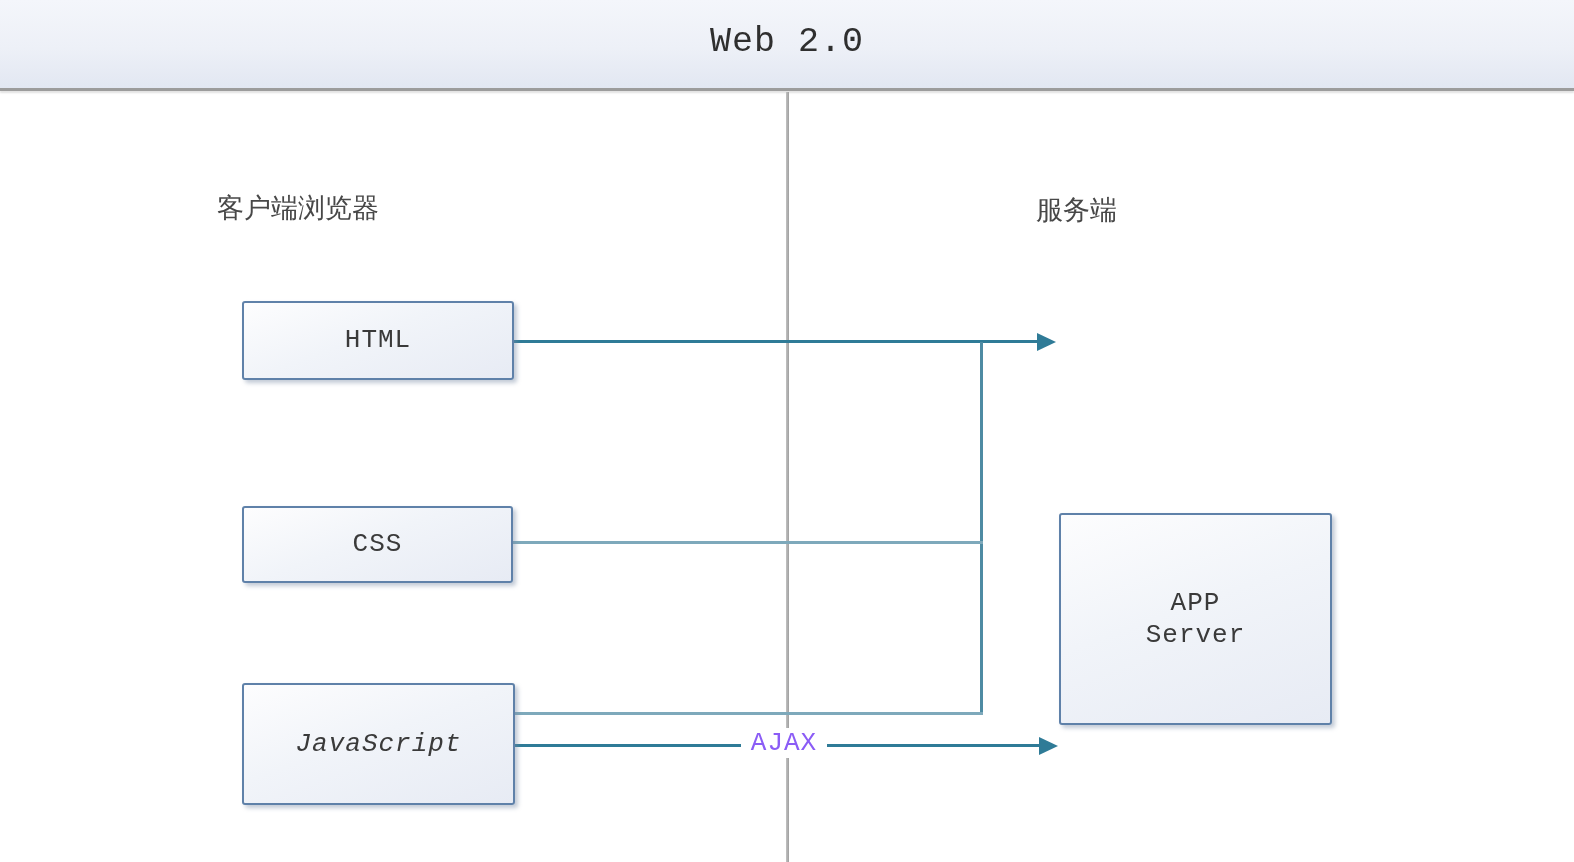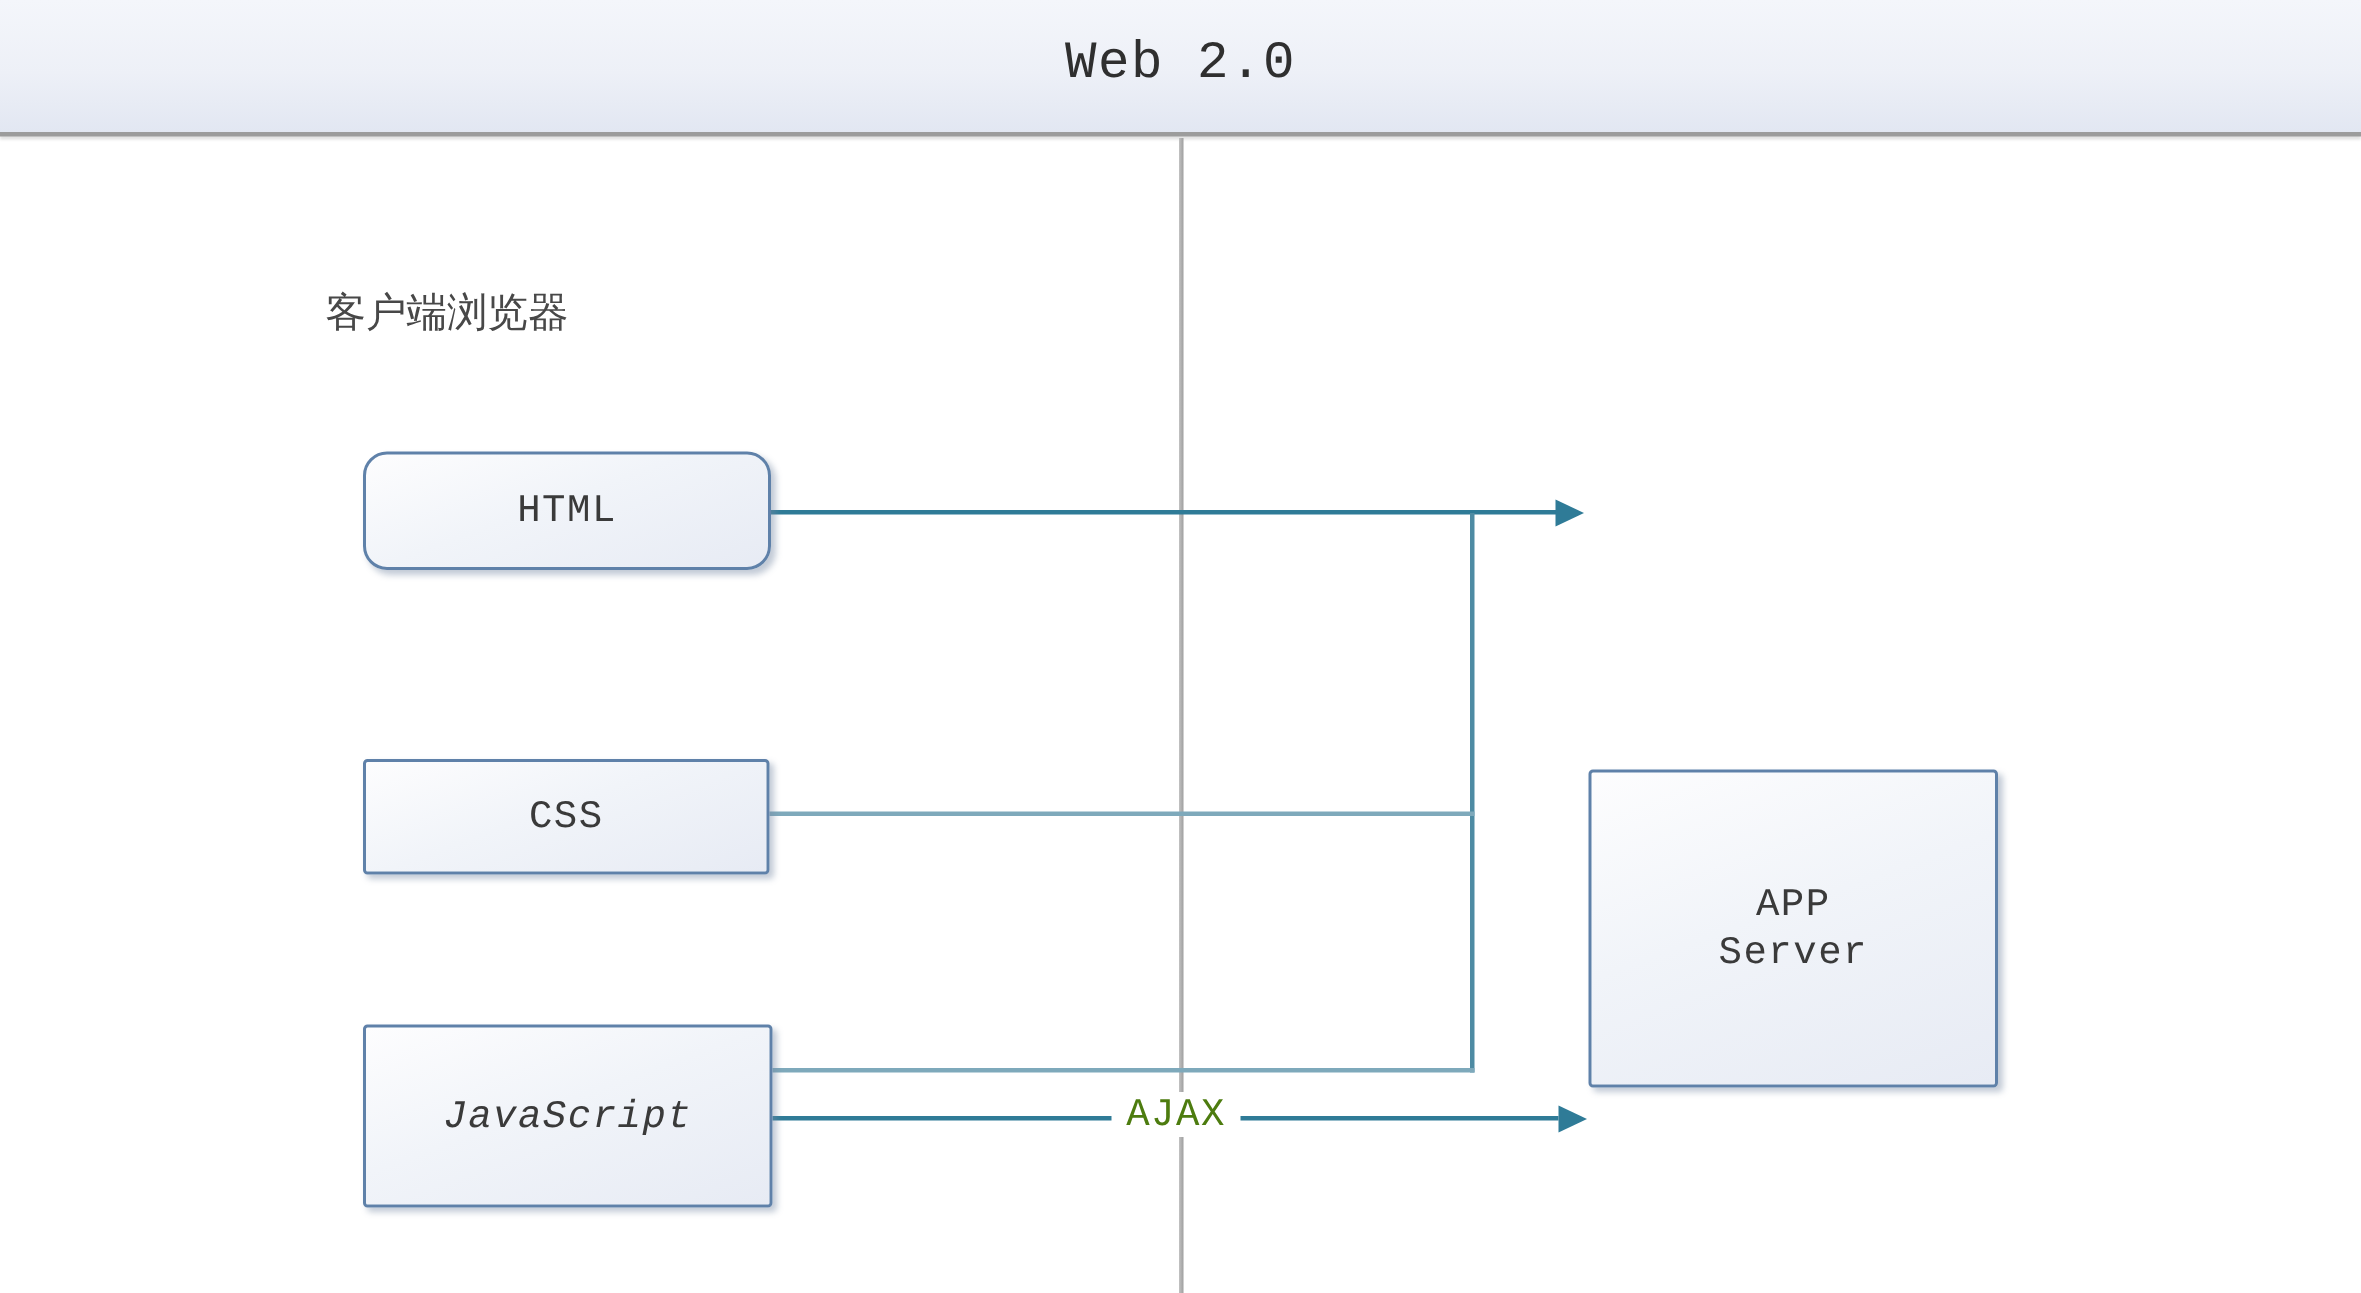--- a/index.html
+++ b/index.html
@@ -71,21 +71,21 @@
     background: linear-gradient(160deg, #fdfdfe 0%, #f1f4f9 45%, #e7ebf4 100%);
     box-shadow: 3px 3px 4px rgba(120, 138, 165, 0.45);
     display: flex;
     flex-direction: column;
     align-items: center;
     justify-content: center;
     font-size: 26px;
     color: #3a3a3a;
     letter-spacing: 1px;
   }
-  .node.html       { left: 242px;  top: 301px; width: 272px; height: 79px; border-radius: 16px;  }
+  .node.html       { left: 242px;  top: 301px; width: 272px; height: 79px;  }
   .node.css        { left: 242px;  top: 506px; width: 271px; height: 77px;  }
   .node.javascript { left: 242px;  top: 683px; width: 273px; height: 122px; font-style: italic; }
   .node.cdn        { left: 1057px; top: 303px; width: 270px; height: 77px;  }
   .node.app        { left: 1059px; top: 513px; width: 273px; height: 212px; }
   .node .line { line-height: 1.25; }
 
   
   .edge {
     position: absolute;
   }
@@ -108,37 +108,38 @@
   .arrowhead.to-cdn { left: 1037px; top: 333px; }
   .arrowhead.to-app { left: 1039px; top: 737px; }
 
   .edge-label {
     position: absolute;
     left: 741px; top: 728px;
     width: 86px;
     text-align: center;
     background: #ffffff;
     font-size: 26px;
-    color: #4d7c0f;
+    color: #8b5cf6;
     letter-spacing: 1px;
   }
 </style>
 </head>
 <body>
 
 <div class="canvas">
 
   <div class="header-band">
     <div class="header-title mono">Web 2.0</div>
   </div>
   <div class="header-separator"></div>
 
   <div class="lane-divider"></div>
 
   <div class="lane-label client">客户端浏览器</div>
+  <div class="lane-label server">服务端</div>
 
   <div class="edge h html-cdn"></div>
   <div class="edge v branch-v"></div>
   <div class="edge h css-branch"></div>
   <div class="edge h js-branch"></div>
   <div class="edge h js-app"></div>
 
   <div class="arrowhead to-cdn"></div>
   <div class="arrowhead to-app"></div>
 

